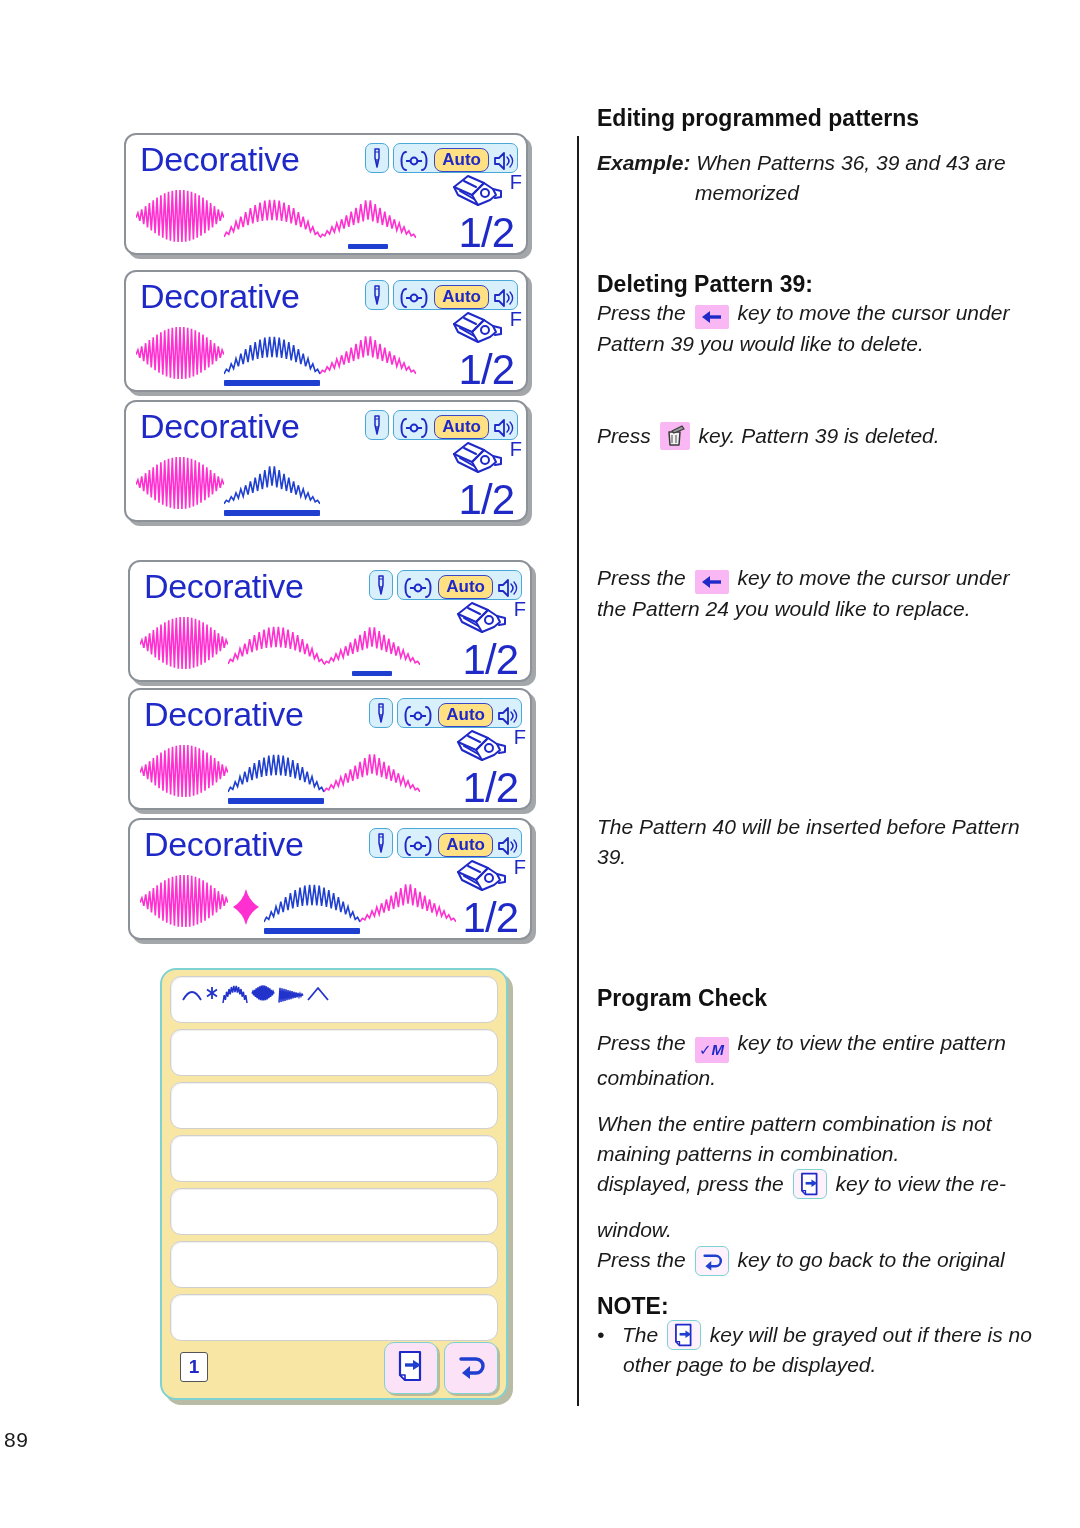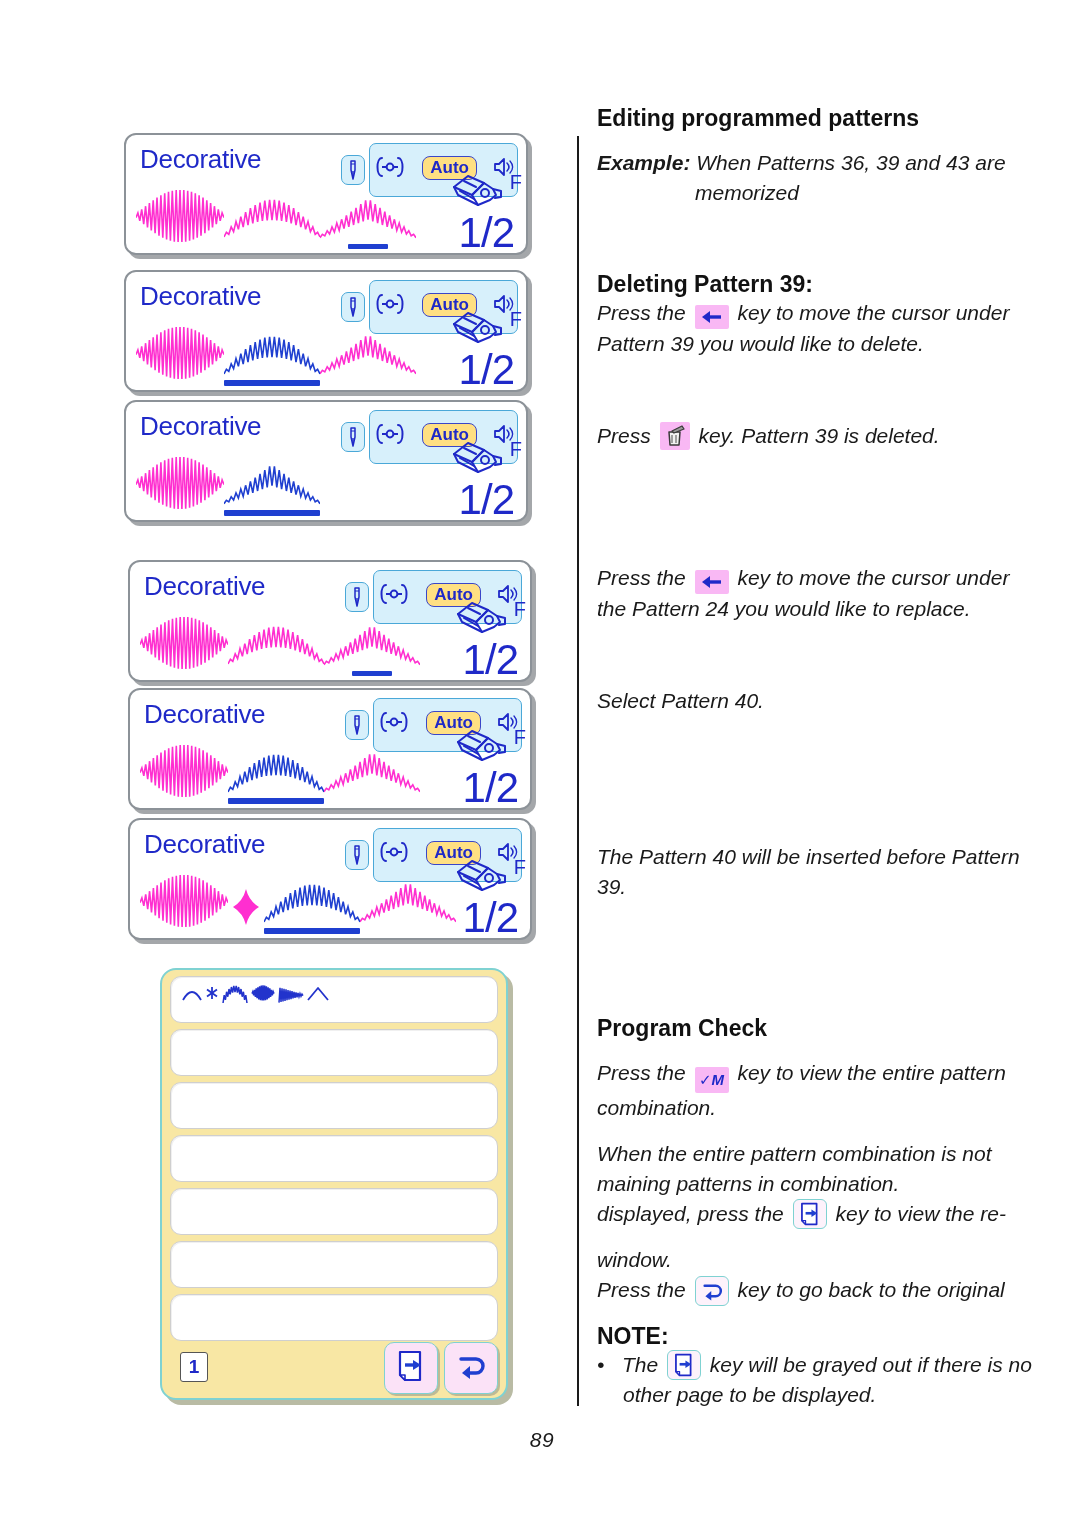--- a/index.html
+++ b/index.html
@@ -12,49 +12,49 @@
   .page{position:absolute;inset:0;}
 
   
   .divider{
     position:absolute;left:577px;top:136px;width:2px;height:1270px;
     background:#1a1a1a;
   }
 
   
   .page-num{
-    position:absolute;left:4px;right:0;top:1428px;text-align:center;
-    font-size:21px;color:#1a1a1a;letter-spacing:.5px;font-style:italic;
+    position:absolute;left:4px;right:0;top:1428px;
+    font-size:21px;color:#1a1a1a;letter-spacing:.5px;
   }
 
   
   .lcd{
     position:absolute;
     width:400px;height:118px;
     background:#ffffff;
     border:2px solid #8c9298;
     border-radius:12px;
     box-shadow:4px 4px 0 0 rgba(90,95,100,.55);
     overflow:hidden;
   }
   .lcd-title{
     position:absolute;left:14px;top:4px;
-    font-size:26px;line-height:40px;color:#1f29c8;font-weight:400;
+    font-size:34px;line-height:40px;color:#1f29c8;font-weight:400;
     letter-spacing:-.3px;
   }
   
   .lcd-icons{
     position:absolute;right:8px;top:8px;display:flex;align-items:center;gap:4px;
   }
   .chip{
     background:#d7f0fb;border:1.6px solid #4aa8d8;border-radius:7px;
     display:flex;align-items:center;justify-content:center;
   }
   .chip-needle{width:22px;height:28px;}
-  .chip-grp{height:28px;padding:12px 3px;display:flex;align-items:flex-start;gap:15px;}
+  .chip-grp{height:28px;padding:0 3px;display:flex;align-items:flex-end;gap:3px;}
   .auto-pill{
     background:#ffe082;border:1.6px solid #3a46c8;border-radius:8px;
     color:#1f29c8;font-weight:bold;font-size:17px;line-height:19px;
     padding:1px 7px 2px 7px;
   }
   .ic{display:block;}
 
   
   .lcd-foot{position:absolute;right:20px;top:38px;}
   .lcd-foot-letter{
@@ -641,21 +641,20 @@
           <path d="M9 8 H22" stroke="#1f29c8" stroke-width="3.4" stroke-linecap="butt"></path>
           <path d="M11 2 L3 8 L11 14 Z" fill="#1f29c8"></path>
         </svg>
       </span>
       <span>key to move the cursor under</span>
     </div>
     <div class="para">the Pattern 24 you would like to replace.</div>
 
     <div class="sp-l"></div>
 
-    <div class="para">Select Pattern 40.</div>
 
     <div style="height:126px"></div>
 
     <div class="para">The Pattern 40 will be inserted before Pattern</div>
     <div class="para">39.</div>
 
     <div style="height:112px"></div>
 
     <div class="h-bold">Program Check</div>
 

